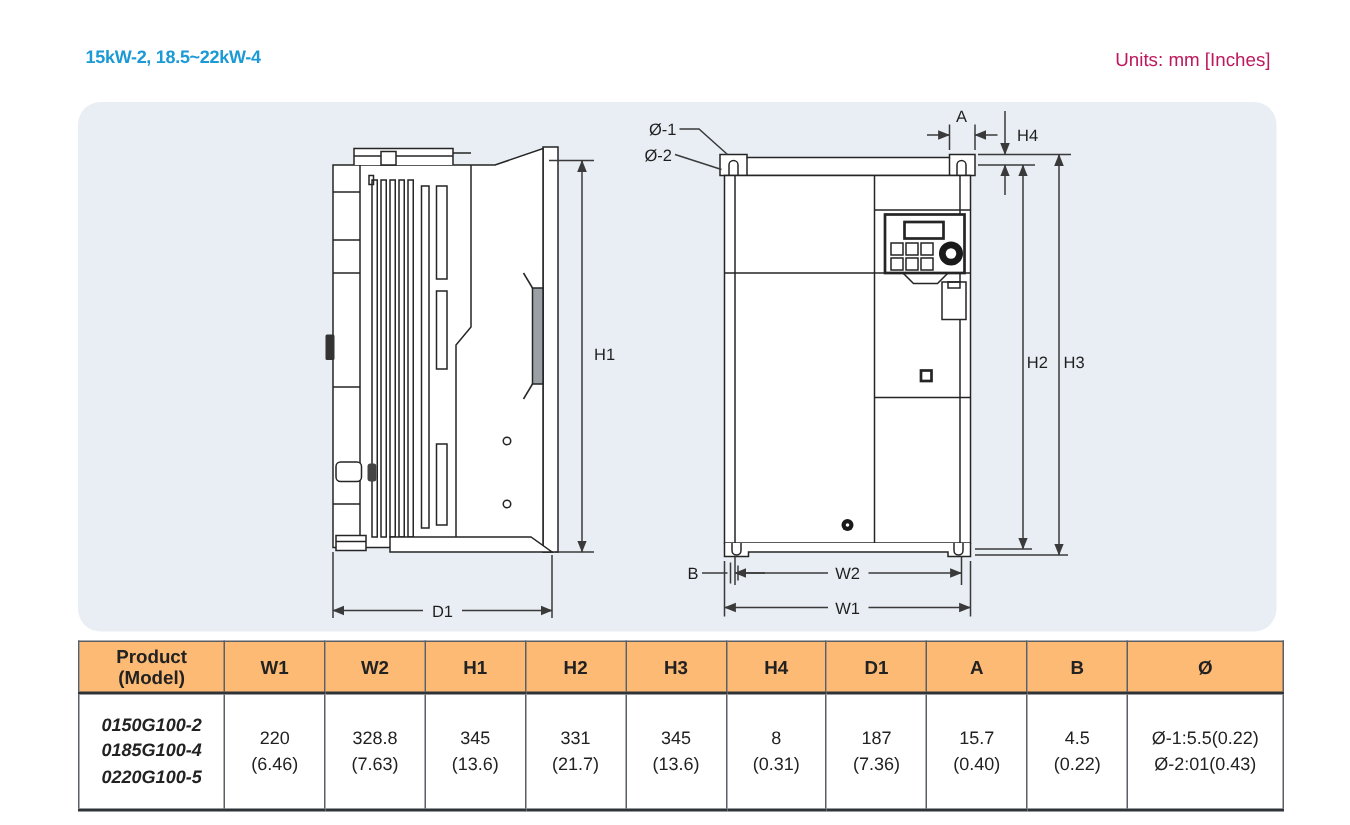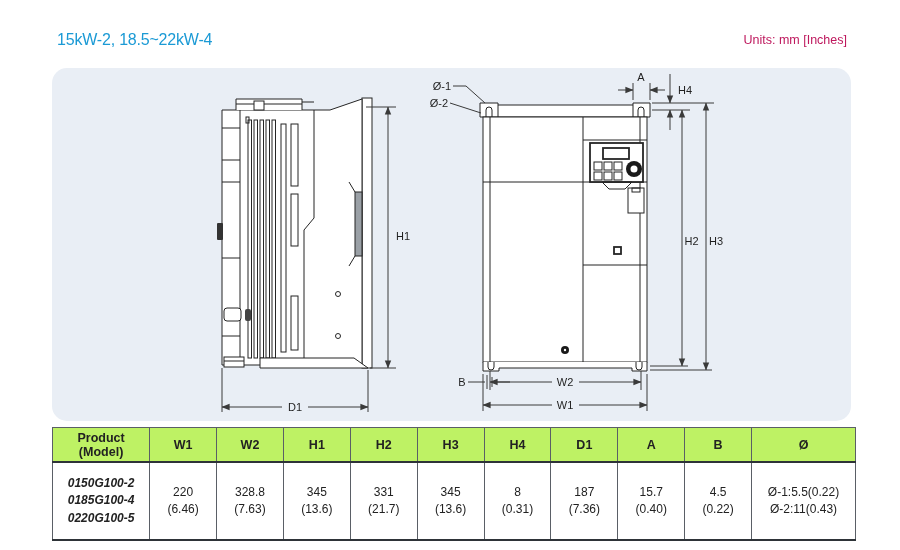--- a/index.html
+++ b/index.html
@@ -1,21 +1,21 @@
 <!DOCTYPE html>
 <html><head>
 <meta charset="utf-8">
 <style>
   html,body{margin:0;padding:0;}
   body{
     width:900px;height:550px;position:relative;background:#ffffff;
     font-family:"Liberation Sans",sans-serif;color:#222;overflow:hidden;
   }
   .page-title{
-    position:absolute;left:57px;top:31px;font-size:16px;font-weight:normal;
+    position:absolute;left:57px;top:31px;font-size:12px;font-weight:bold;
     color:#1b9ad5;letter-spacing:-0.2px;
   }
   .units-label{
     position:absolute;right:53px;top:33px;font-size:12.5px;color:#be185d;
   }
   .drawing-panel{
     position:absolute;left:52px;top:68px;width:799px;height:353px;
     background:#e9eef5;border-radius:15px;
   }
   .drawing-panel svg{position:absolute;left:0;top:0;}
@@ -23,21 +23,21 @@
   svg .lnw{stroke:#252525;stroke-width:1;fill:#ffffff;}
   svg .thick{stroke-width:1.8;}
   svg .dim{stroke:#3a3a3a;stroke-width:1;fill:none;}
   svg text{font-family:"Liberation Sans",sans-serif;font-size:11px;fill:#1f1f1f;}
   .dim-table{
     position:absolute;left:52px;top:427px;width:804px;border-collapse:collapse;
     table-layout:fixed;font-size:12px;text-align:center;
   }
   .dim-table th,.dim-table td{border:1px solid #5a5f66;}
   .dim-table thead th{
-    background:#bef264;font-weight:bold;font-size:12.5px;height:29px;
+    background:#fdba74;font-weight:bold;font-size:12.5px;height:29px;
     border-bottom:2px solid #2e3338;padding:2px 1px;
   }
   .dim-table tbody td{
     background:#ffffff;height:72px;vertical-align:middle;line-height:1.45;
     border-bottom:2px solid #2e3338;padding:2px 1px;
   }
   .dim-table .model-cell{font-weight:bold;font-style:italic;}
   .dim-table{border-top:1.5px solid #2e3338;}
 </style>
 </head>
@@ -262,16 +262,16 @@
       </td>
       <td><span>220</span><br><span>(6.46)</span></td>
       <td><span>328.8</span><br><span>(7.63)</span></td>
       <td><span>345</span><br><span>(13.6)</span></td>
       <td><span>331</span><br><span>(21.7)</span></td>
       <td><span>345</span><br><span>(13.6)</span></td>
       <td><span>8</span><br><span>(0.31)</span></td>
       <td><span>187</span><br><span>(7.36)</span></td>
       <td><span>15.7</span><br><span>(0.40)</span></td>
       <td><span>4.5</span><br><span>(0.22)</span></td>
-      <td><span>Ø-1:5.5(0.22)</span><br><span>Ø-2:11(0.43)</span></td>
+      <td><span>Ø-1:5.5(0.22)</span><br><span>Ø-2:01(0.43)</span></td>
     </tr>
   </tbody>
 </table>
 
 </body></html>

